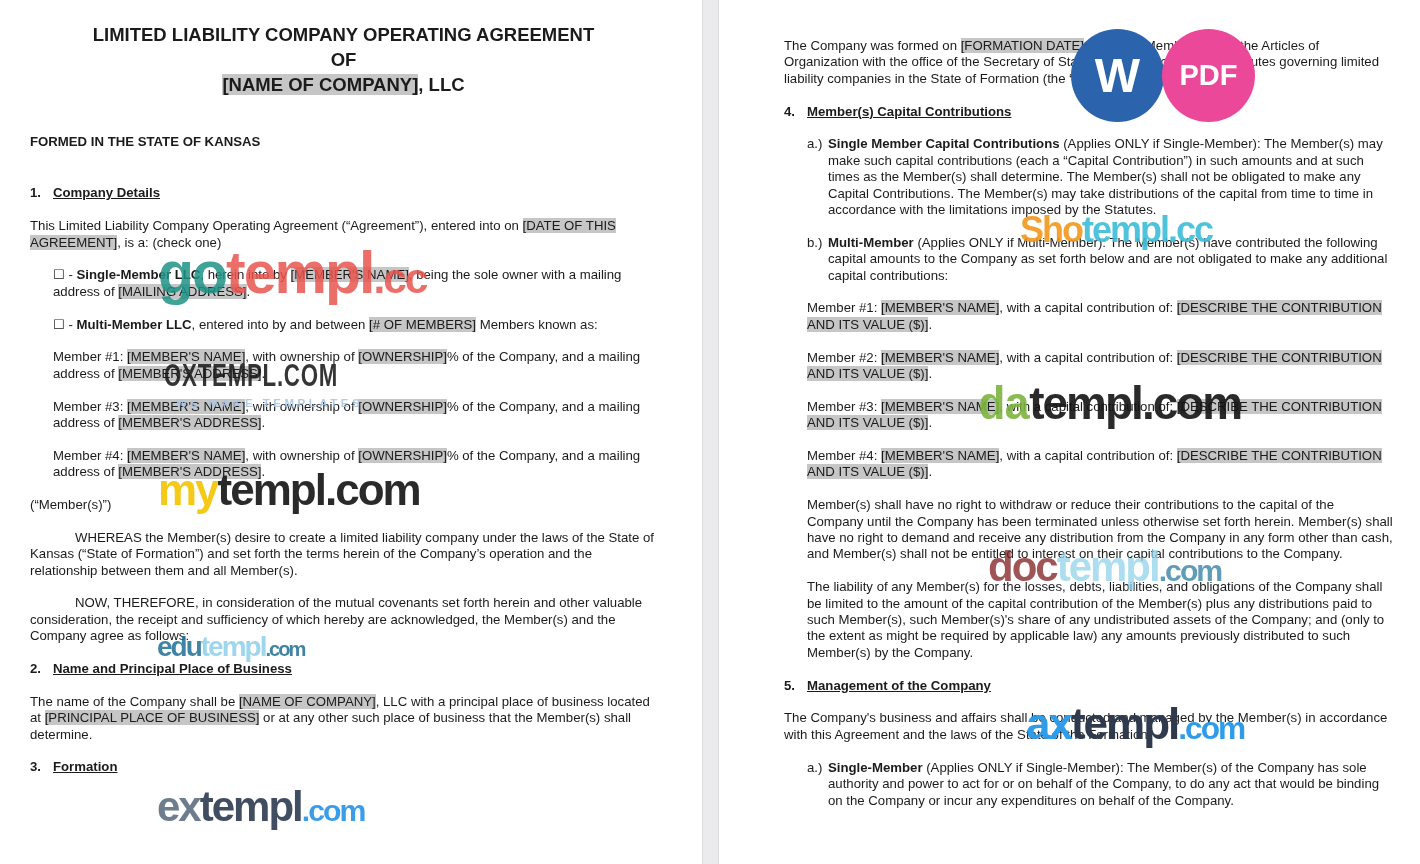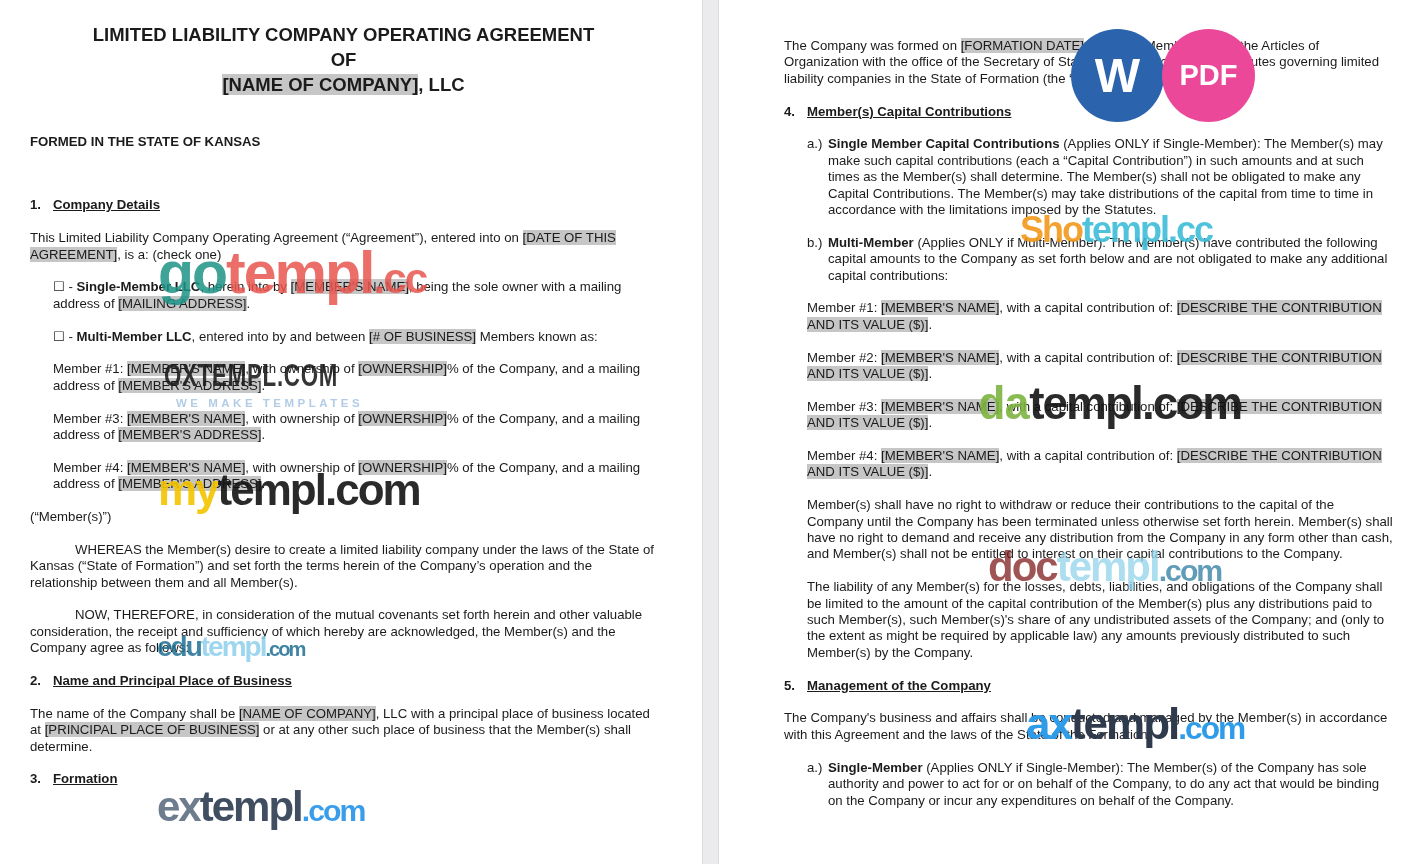--- a/index.html
+++ b/index.html
@@ -4,21 +4,21 @@
 <style>
   html,body{margin:0;padding:0;background:#ebebee;}
   #screen{position:relative;width:1420px;height:864px;overflow:hidden;background:#ebebee;
           font-family:"Liberation Sans",sans-serif;color:#1b1b1b;}
   .page{position:absolute;top:0;bottom:0;background:#ffffff;box-sizing:border-box;}
   #page1{left:0;width:703px;padding:22px 45px 0 30px;border-right:1px solid #dcdcdf;}
   #page2{left:718px;width:702px;padding:38px 27px 0 65px;border-left:1px solid #dcdcdf;}
   .blk{margin:0 0 16.4px 0;font-size:13.2px;line-height:16.4px;}
   .title{text-align:center;margin-bottom:37px;}
   .title-line{font-size:18.5px;line-height:25px;font-weight:bold;}
-  .heading{font-weight:bold;margin-bottom:47px;}
+  .heading{font-weight:bold;margin-bottom:35px;}
   .section .sec-num{font-weight:bold;display:inline-block;width:23px;}
   .section .sec-title{font-weight:bold;text-decoration:underline;}
   .tab{text-indent:45px;}
   .check,.indent{margin-left:23px;}
   .listitem{position:relative;margin-left:23px;padding-left:21px;}
   .listitem .marker{position:absolute;left:0;top:0;}
   .f-b{font-weight:bold;}
   .f-h{background:var(--hl,#c6c6c6);}
   .f-bh{font-weight:bold;background:var(--hl,#c6c6c6);}
   #wm-layer{position:absolute;left:0;top:0;right:0;bottom:0;pointer-events:none;}
@@ -39,21 +39,21 @@
   <div id="page1" class="page">
       <div class="blk title">
         <div class="title-line"><span class="seg f-b">LIMITED LIABILITY COMPANY OPERATING AGREEMENT</span></div>
         <div class="title-line"><span class="seg f-b">OF</span></div>
         <div class="title-line"><span class="seg f-bh">[NAME OF COMPANY]</span><span class="seg f-b">, LLC</span></div>
       </div>
       <p class="blk heading"><span class="seg f-b">FORMED IN THE STATE OF KANSAS</span></p>
       <p class="blk section"><span class="sec-num">1.</span><span class="sec-title">Company Details</span></p>
       <p class="blk para"><span class="seg">This Limited Liability Company Operating Agreement (“Agreement”), entered into on </span><span class="seg f-h">[DATE OF THIS AGREEMENT]</span><span class="seg">, is a: (check one)</span></p>
       <p class="blk check"><span class="seg">☐ - </span><span class="seg f-b">Single-Member LLC</span><span class="seg">, herein into by </span><span class="seg f-h">[MEMBER'S NAME]</span><span class="seg">, being the sole owner with a mailing address of </span><span class="seg f-h">[MAILING ADDRESS]</span><span class="seg">.</span></p>
-      <p class="blk check"><span class="seg">☐ - </span><span class="seg f-b">Multi-Member LLC</span><span class="seg">, entered into by and between </span><span class="seg f-h">[# OF BUSINESS]</span><span class="seg"> Members known as:</span></p>
+      <p class="blk check"><span class="seg">☐ - </span><span class="seg f-b">Multi-Member LLC</span><span class="seg">, entered into by and between </span><span class="seg f-h">[# OF MEMBERS]</span><span class="seg"> Members known as:</span></p>
       <p class="blk indent"><span class="seg">Member #1: </span><span class="seg f-h">[MEMBER'S NAME]</span><span class="seg">, with ownership of </span><span class="seg f-h">[OWNERSHIP]</span><span class="seg">% of the Company, and a mailing address of </span><span class="seg f-h">[MEMBER'S ADDRESS]</span><span class="seg">.</span></p>
       <p class="blk indent"><span class="seg">Member #3: </span><span class="seg f-h">[MEMBER'S NAME]</span><span class="seg">, with ownership of </span><span class="seg f-h">[OWNERSHIP]</span><span class="seg">% of the Company, and a mailing address of </span><span class="seg f-h">[MEMBER'S ADDRESS]</span><span class="seg">.</span></p>
       <p class="blk indent"><span class="seg">Member #4: </span><span class="seg f-h">[MEMBER'S NAME]</span><span class="seg">, with ownership of </span><span class="seg f-h">[OWNERSHIP]</span><span class="seg">% of the Company, and a mailing address of </span><span class="seg f-h">[MEMBER'S ADDRESS]</span><span class="seg">.</span></p>
       <p class="blk para"><span class="seg">(“Member(s)”)</span></p>
       <p class="blk para tab"><span class="seg">WHEREAS the Member(s) desire to create a limited liability company under the laws of the State of Kansas (“State of Formation”) and set forth the terms herein of the Company’s operation and the relationship between them and all Member(s).</span></p>
       <p class="blk para tab"><span class="seg">NOW, THEREFORE, in consideration of the mutual covenants set forth herein and other valuable consideration, the receipt and sufficiency of which hereby are acknowledged, the Member(s) and the Company agree as follows:</span></p>
       <p class="blk section"><span class="sec-num">2.</span><span class="sec-title">Name and Principal Place of Business</span></p>
       <p class="blk para"><span class="seg">The name of the Company shall be </span><span class="seg f-h">[NAME OF COMPANY]</span><span class="seg">, LLC with a principal place of business located at </span><span class="seg f-h">[PRINCIPAL PLACE OF BUSINESS]</span><span class="seg"> or at any other such place of business that the Member(s) shall determine.</span></p>
       <p class="blk section"><span class="sec-num">3.</span><span class="sec-title">Formation</span></p>
     </div>

